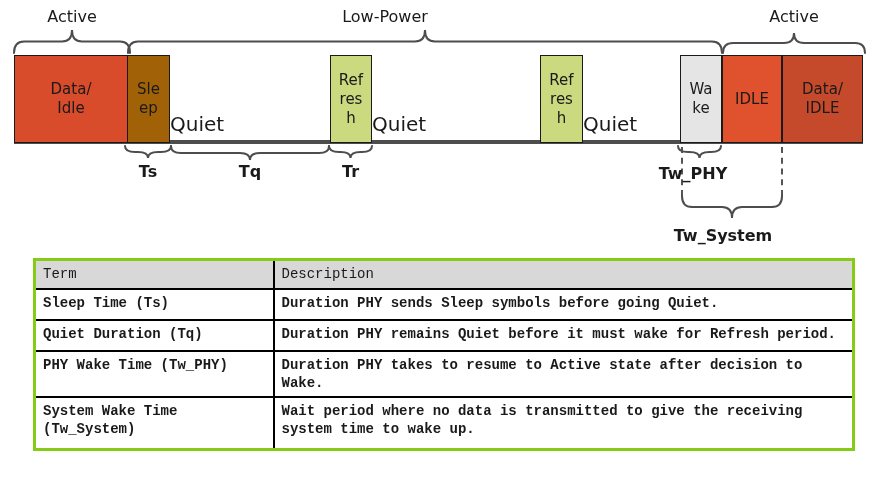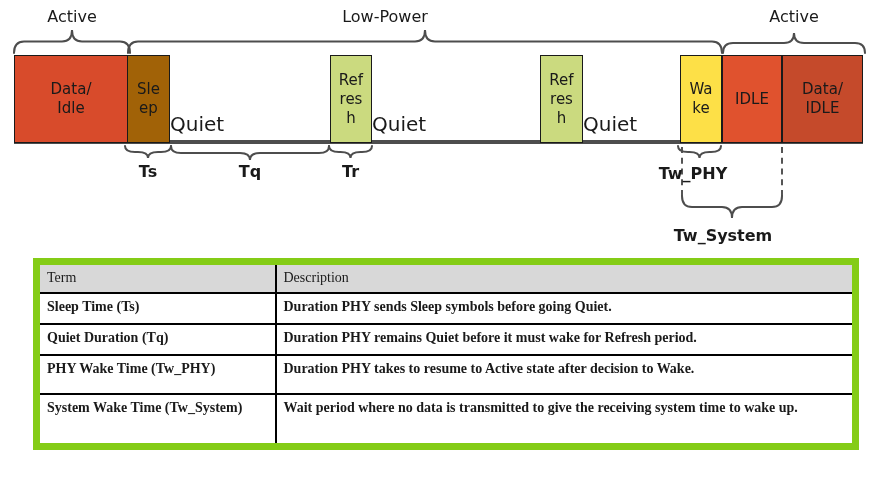--- a/index.html
+++ b/index.html
@@ -12,22 +12,22 @@
          display:flex;align-items:center;justify-content:center;text-align:center;
          font-size:15px;line-height:19px;white-space:pre-line;z-index:2;}
   .baseline{background:#4d4d4d;z-index:1;}
   .quiet-label{font-size:20px;text-align:left;line-height:24px;z-index:3;}
   .timing-label{font-size:16px;font-weight:bold;text-align:center;z-index:4;}
   svg.brace{overflow:visible;z-index:3;}
   svg.brace path{fill:none;stroke:#4d4d4d;stroke-width:2;stroke-linecap:round;}
   .dash{border-left:2px dashed #555;width:0;z-index:1;}
   
   table.def{border-collapse:collapse;table-layout:fixed;
-            font-family:Liberation Serif, serif;
-            border:7px solid #84cc16;}
+            font-family:Liberation Mono, monospace;
+            border:3px solid #84cc16;}
   table.def th,table.def td{border:2px solid #000;padding:4px 7px;
             text-align:left;vertical-align:top;font-size:14px;line-height:18px;}
   table.def th{background:#d8d8d8;font-weight:normal;height:19px;}
   table.def td{font-weight:bold;}
 </style>
 </head>
 <body>
 
 <div class="abs phase-label" style="left:14px;top:7px;width:116px;">Active</div>
 <div class="abs phase-label" style="left:285px;top:7px;width:200px;">Low-Power</div>
@@ -48,21 +48,21 @@
 <div class="abs block" style="left: 14px; width: 114px; background-color: rgb(216, 75, 43);">Data/
 Idle</div>
 <div class="abs block" style="left: 127px; width: 43px; background-color: #a16207;">Sle
 ep</div>
 <div class="abs block" style="left: 330px; width: 42px; background-color: rgb(203, 218, 127);">Ref
 res
 h</div>
 <div class="abs block" style="left: 540px; width: 43px; background-color: rgb(203, 218, 127);">Ref
 res
 h</div>
-<div class="abs block" style="left: 680px; width: 42px; background-color: #fde047;">Wa
+<div class="abs block" style="left: 680px; width: 42px; background-color: #e5e5e5;">Wa
 ke</div>
 <div class="abs block" style="left: 722px; width: 60px; background-color: rgb(224, 82, 46);">IDLE</div>
 <div class="abs block" style="left: 782px; width: 81px; background-color: rgb(197, 74, 43);">Data/
 IDLE</div>
 
 <div class="abs quiet-label" style="left:170px;top:112px;width:160px;">Quiet</div>
 <div class="abs quiet-label" style="left:372px;top:112px;width:168px;">Quiet</div>
 <div class="abs quiet-label" style="left:583px;top:112px;width:97px;">Quiet</div>
 
 <svg class="brace abs" style="left:125px;top:146px;" width="46" height="12">

